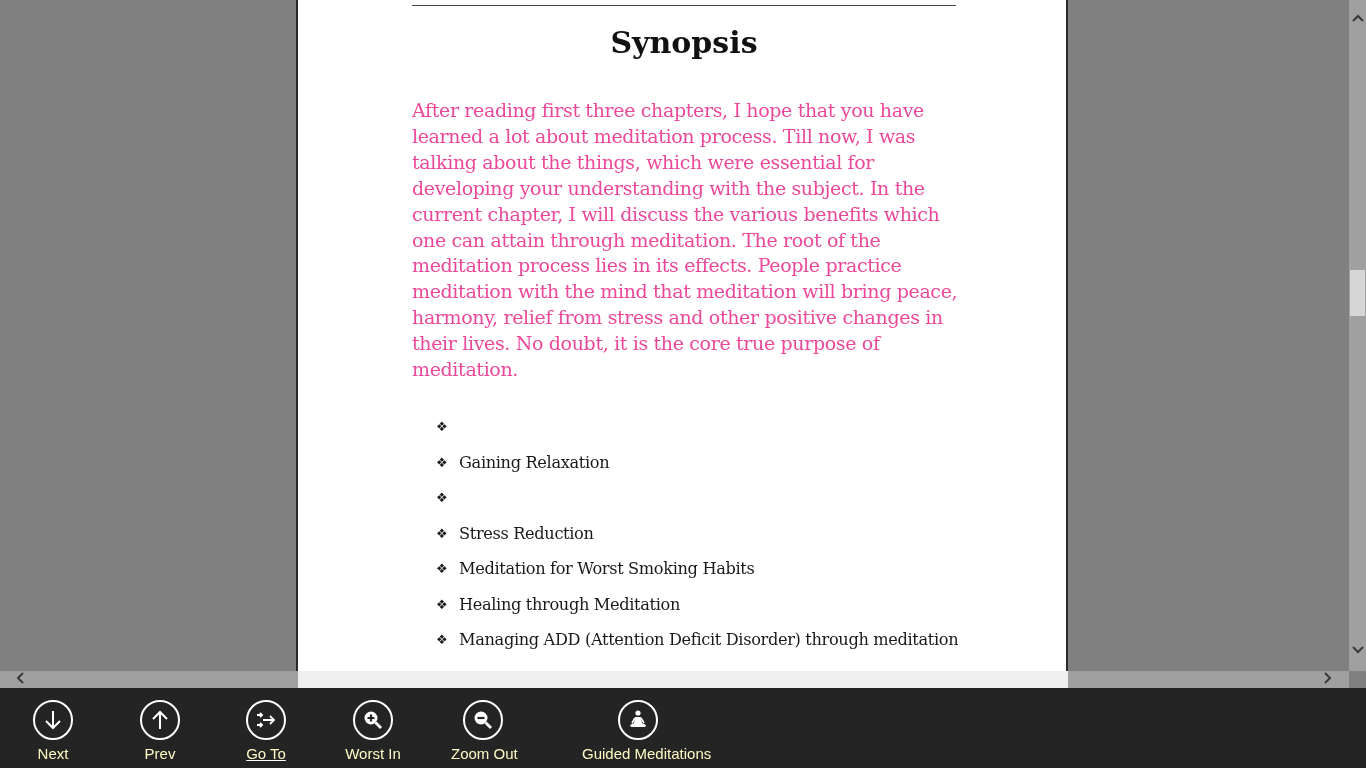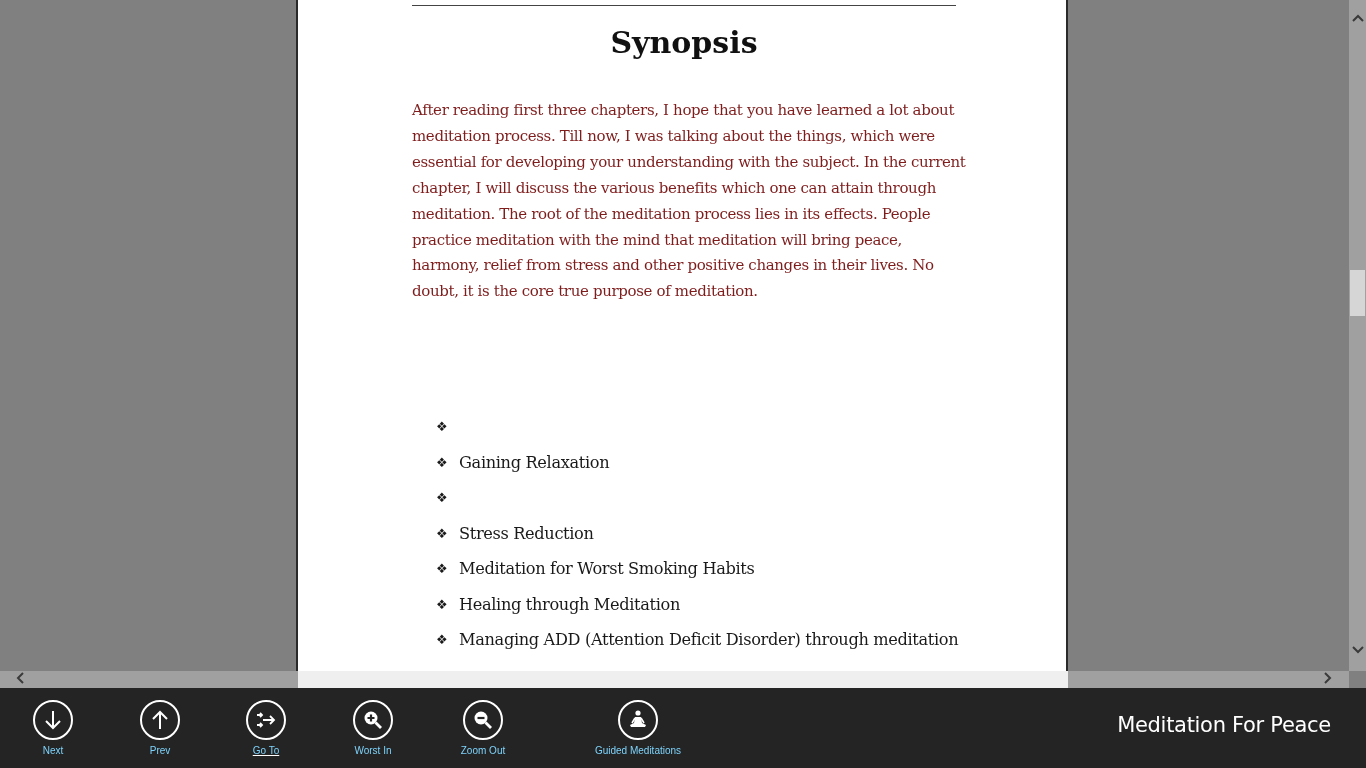--- a/index.html
+++ b/index.html
@@ -21,21 +21,21 @@
     font-family:"Liberation Serif", serif; font-style:italic; font-weight:bold;
     font-size:17px; line-height:20px; color:#222; overflow:hidden;
   }
   #page-title {
     position:absolute; left:114px; top:44px; width:544px; text-align:center;
     font-family:"DejaVu Serif", serif; font-weight:bold; font-size:30px; color:#111;
     line-height:38px;
   }
   .para {
     position:absolute; left:114px; width:560px;
-    font-family:"DejaVu Serif", serif; font-size:15px; line-height:25.9px; color:#7f1d1d;
+    font-family:"DejaVu Serif", serif; font-size:19px; line-height:25.9px; color:#ec4899;
     letter-spacing:-0.35px;
   }
   #para-1 { top:118px; }
   #para-2 { top:378px; line-height:23px; }
   #bullets { position:absolute; left:138px; top:437px; margin:0; padding:0; list-style:none; }
   #bullets li {
     height:35.5px; font-family:"DejaVu Serif", serif; font-size:16.2px; color:#1a1a1a;
     letter-spacing:-0.35px; white-space:nowrap; display:flex; align-items:flex-start;
   }
   #bullets .bullet { width:23px; font-size:13px; padding-top:2px; }
@@ -50,21 +50,21 @@
   #hscroll .arrow { position:absolute; top:0; width:20px; height:17px; color:#3a3a3a; font-size:13px; text-align:center; line-height:17px; font-weight:bold; }
   #hscroll-thumb { position:absolute; left:298px; top:0; width:770px; height:17px; background:#efefef; }
 
   
   #appbar { position:absolute; left:0; top:688px; width:1366px; height:80px; background:#242424; color:#fff; }
   .cmd { position:absolute; top:12px; text-align:center; cursor:pointer; }
   .cmd .circle {
     width:36px; height:36px; border:2px solid #fff; border-radius:50%;
     margin:0 auto; display:flex; align-items:center; justify-content:center;
   }
-  .cmd .label { font-family:"Liberation Sans", sans-serif; font-size:10px; margin-top:5px; white-space:nowrap; color:#7dd3fc; }
+  .cmd .label { font-family:"Liberation Sans", sans-serif; font-size:15px; margin-top:5px; white-space:nowrap; color:#fef9c3; }
   #app-title {
     position:absolute; right:35px; top:25px; font-family:"DejaVu Sans", sans-serif;
     font-size:21px; font-weight:normal; color:#fff; letter-spacing:-0.3px;
   }
 </style>
 </head>
 <body>
 
 <div id="viewer">
   <div id="page">
@@ -180,14 +180,13 @@
   <div class="cmd" style="left:582px; width:112px;">
     <div class="circle">
       <svg width="22" height="22" viewBox="0 0 22 22">
           <circle cx="11" cy="4" r="2.6" fill="#fff"></circle>
           <path d="M8 8 H14 L15 14 L19 16 L18 18 H4 L3 16 L7 14 Z" fill="#fff"></path>
           <path d="M8 9 L5 14 M14 9 L17 14" stroke="#fff" stroke-width="1.6"></path>
         </svg>
     </div>
     <div class="label">Guided Meditations</div>
   </div>
-  <div id="app-title">Meditation For Peace</div>
 </div>
 
 </body></html>

